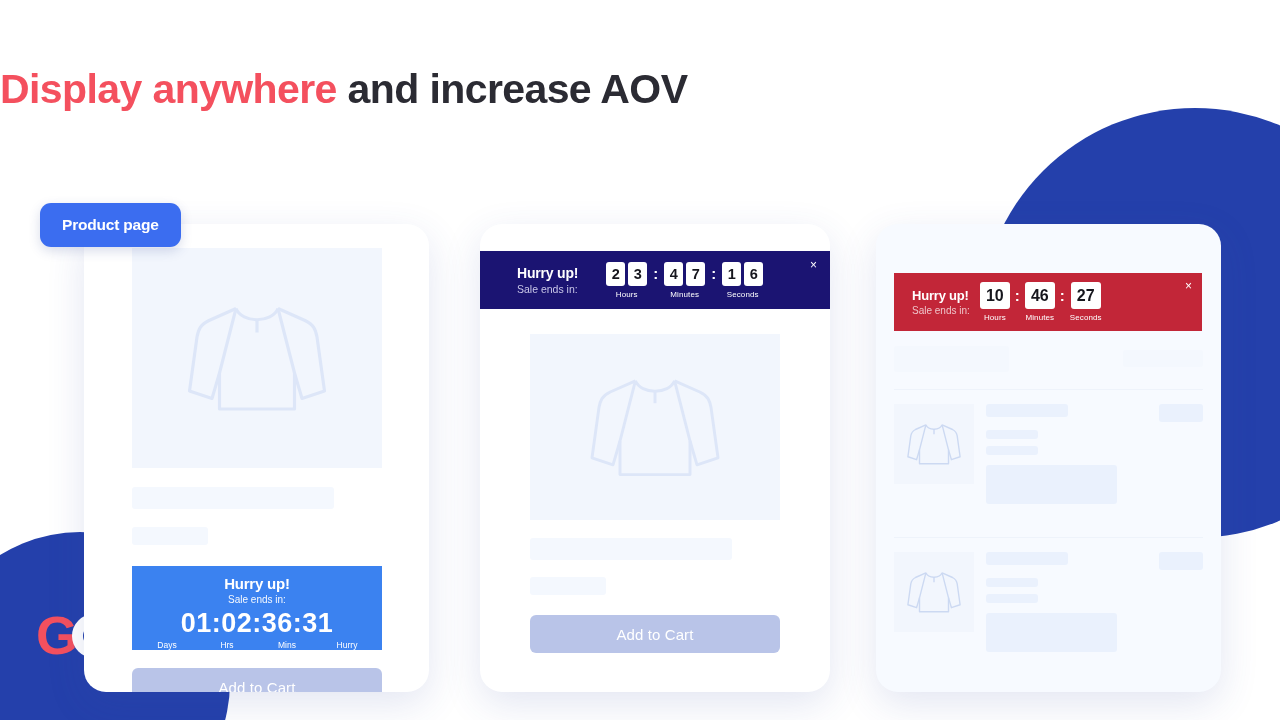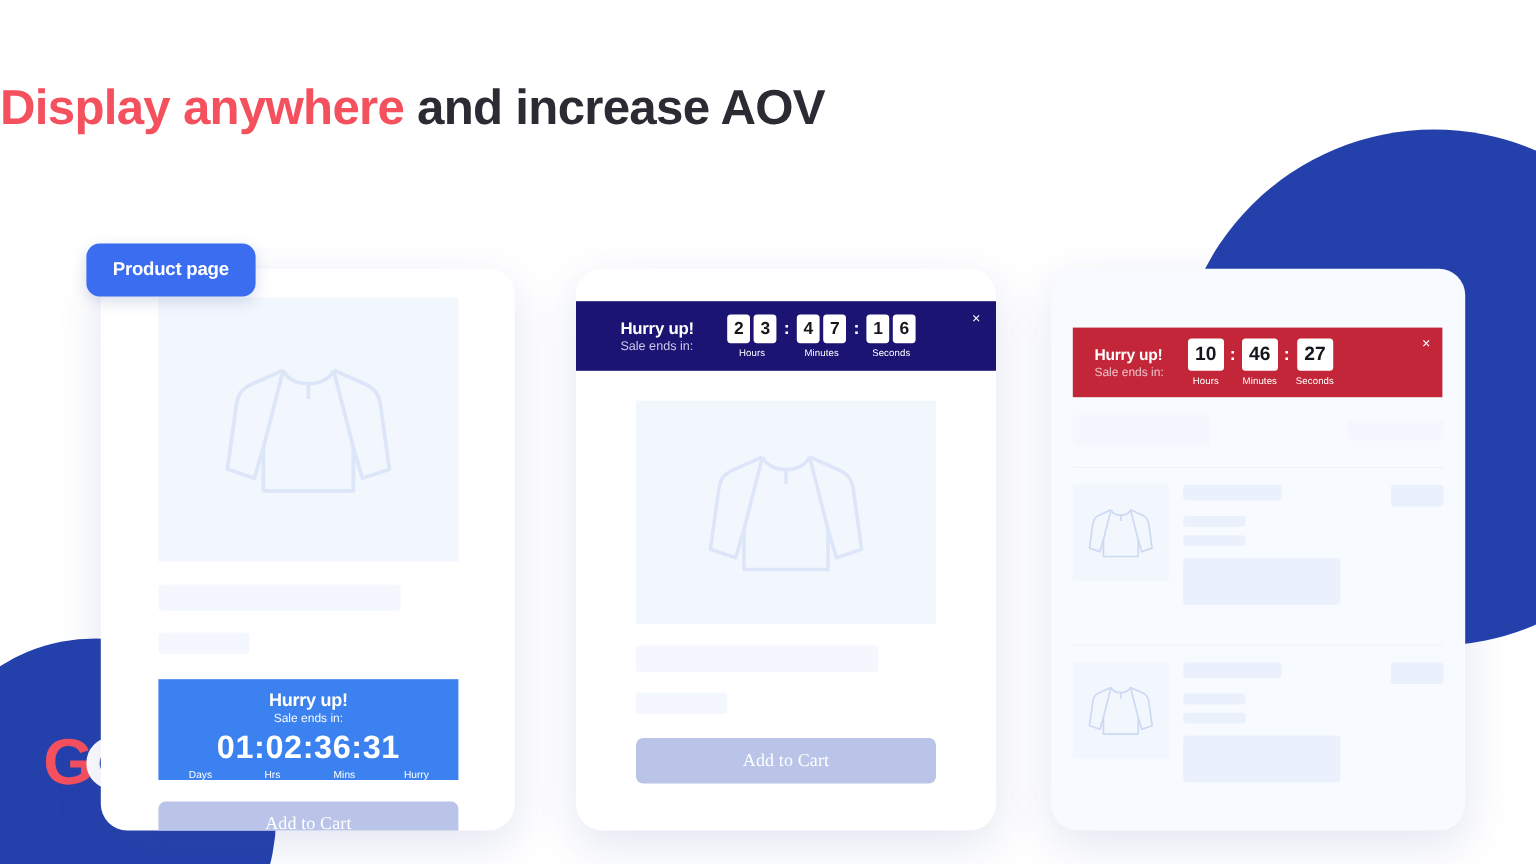--- a/index.html
+++ b/index.html
@@ -71,21 +71,21 @@
     color: #ffffff;
     font-size: 15.5px;
     font-weight: 800;
     letter-spacing: -0.2px;
     padding: 13px 22px;
     border-radius: 11px;
     z-index: 30;
     box-shadow: 0 4px 12px rgba(40,60,140,.18);
     white-space: nowrap;
   }
-  .tag-product { left: 72px;  top: 203px; background: #3b6df0; text-align: center; }
+  .tag-product { left: 40px;  top: 203px; background: #3b6df0; text-align: center; }
   .tag-topbot  { left: 456px; top: 203px; background: #f4505e; }
   .tag-cart    { left: 840px; top: 203px; background: #3b6df0; }
 
   
   .card {
     position: absolute;
     background: #ffffff;
     border-radius: 22px;
     box-shadow: 0 12px 38px rgba(60,80,160,.14);
     overflow: hidden;
@@ -114,21 +114,21 @@
     background: #b9c4e8;
     color: #ffffff;
     border-radius: 6px;
     display: flex;
     align-items: center;
     justify-content: center;
     font-size: 15px;
     letter-spacing: .1px;
     border: none;
     width: 100%;
-    font-family: Liberation Serif, serif;
+    font-family: Liberation Sans, sans-serif;
   }
 
   
   .pp-inner { position: absolute; left: 48px; top: 24px; width: 250px; }
   .pp-shirt { width: 250px; height: 220px; }
   .pp-bar1 { width: 202px; height: 22px; margin-top: 19px; }
   .pp-bar2 { width: 76px;  height: 18px; margin-top: 18px; }
 
   
   .cd-blue {
@@ -186,21 +186,21 @@
   
   .banner-red {
     position: absolute; left: 18px; top: 49px;
     width: 308px; height: 58px;
     background: #c22638;
     display: flex; align-items: center;
   }
   .banner-red .bl-title { font-size: 13px; font-weight: 800; color:#ffffff; letter-spacing: -.2px; }
   .banner-red .bl-sub   { font-size: 10px; color: #eec4c9; margin-top: 2px; }
   .banner-red .banner-left { margin-left: 18px; }
-  .banner-red .flip-group { margin-left: 20px; }
+  .banner-red .flip-group { margin-left: 10px; }
   .banner-red .flip-cell { width: 30px; height: 27px; font-size: 16px; border-radius: 3px; }
   .banner-red .flip-label { font-size: 8px; }
   .banner-red .flip-sep { margin: 0 5px; line-height: 27px; }
   .banner-red .banner-close { right: 8px; top: 5px; }
 
   .cart-body { position: absolute; left: 0; top: 122px; width: 100%; padding: 0 18px; }
   .cart-toprow { display: flex; justify-content: space-between; }
   .cart-divider { height: 1px; background: #eef3fb; margin: 17px 0 0 0; }
   .cart-row { display: flex; padding: 14px 0 16px 0; }
   .cart-thumb { width: 80px; height: 80px; flex: 0 0 80px; }

